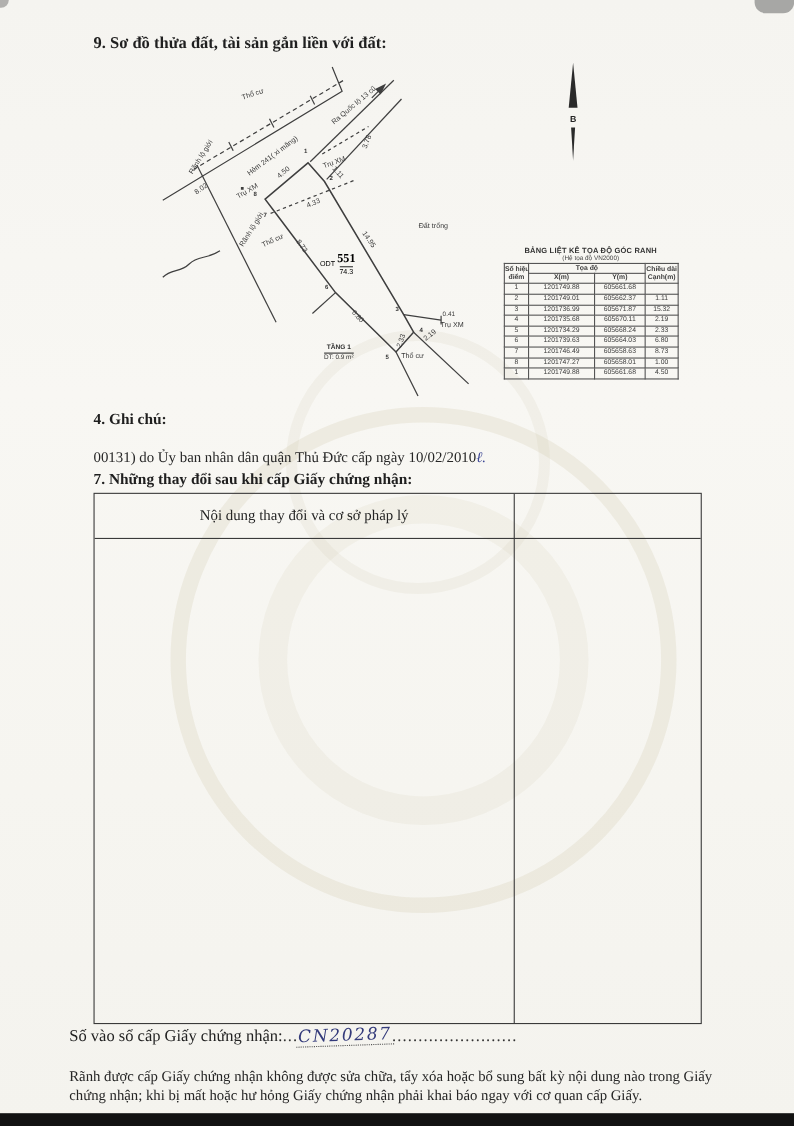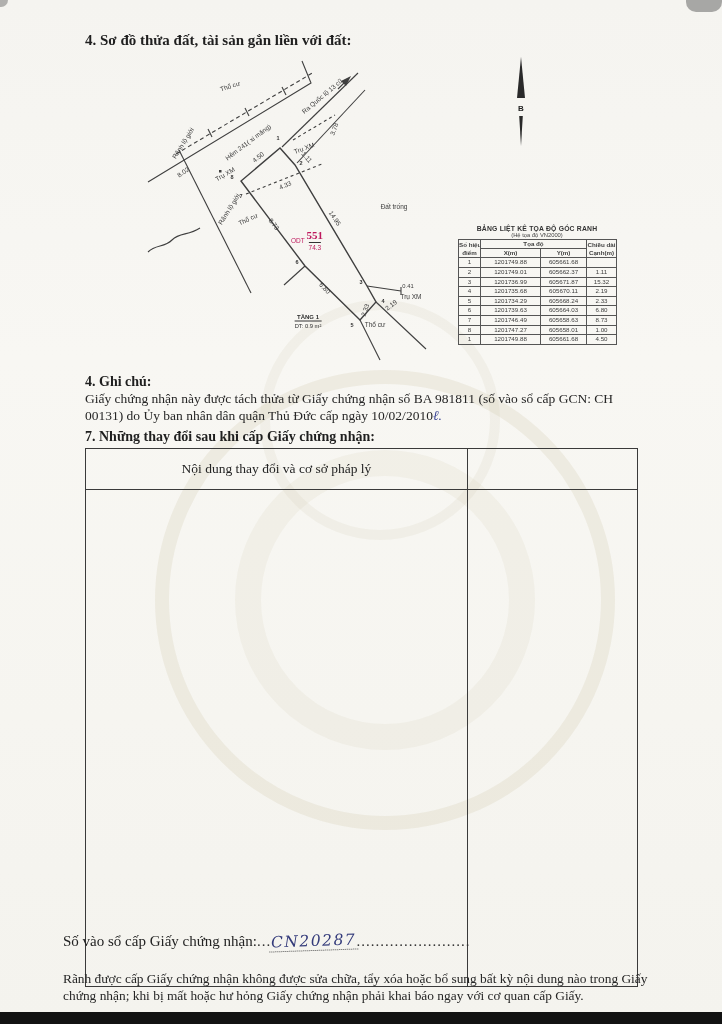--- a/index.html
+++ b/index.html
@@ -13,42 +13,42 @@
   
   .wm{position:absolute;border-radius:50%;pointer-events:none}
   
   .smudge{position:absolute;background:#4a4a4a}
   
   .h{font-weight:bold;font-size:14.5px;color:#1f1f1f}
   
   #map{position:absolute;left:88px;top:58px;width:390px;height:315px}
   .ml{position:absolute;font:6.5px "Liberation Sans",sans-serif;color:#3a3a3a;white-space:nowrap;transform-origin:center}
   .vx{position:absolute;font:bold 5.5px "Liberation Sans",sans-serif;color:#333;transform:translate(-50%,-50%)}
-  .parcel-lb{position:absolute;left:219px;top:182px;transform:translate(-50%,-50%);display:flex;align-items:center;gap:2px;color:#be185d}
+  .parcel-lb{position:absolute;left:219px;top:182px;transform:translate(-50%,-50%);display:flex;align-items:center;gap:2px;color:#000000}
   .parcel-lb .t{font:6.5px "Liberation Sans",sans-serif}
   .parcel-lb .frac{display:flex;flex-direction:column;align-items:center;line-height:1}
   .parcel-lb .num{font:bold 11px "Liberation Serif",serif}
   .parcel-lb .den{font:6.5px "Liberation Sans",sans-serif;border-top:1px solid #333;padding-top:1px;margin-top:1px}
   .floor-lb{position:absolute;left:220px;top:263px;transform:translate(-50%,-50%);text-align:center;color:#2e2e2e}
   .floor-lb .l1{font:bold 6px "Liberation Sans",sans-serif;border-bottom:1px solid #333;padding-bottom:1px}
   .floor-lb .l2{font:5.8px "Liberation Sans",sans-serif;padding-top:1px}
   
   #north{position:absolute;left:510px;top:56px;width:22px;height:92px;text-align:center}
   
   #coordbox{position:absolute;left:458px;top:225px;width:158px}
   #coordbox .t1{font:bold 6.8px "Liberation Sans",sans-serif;text-align:center;color:#333;letter-spacing:.2px}
   #coordbox .t2{font:5.8px "Liberation Sans",sans-serif;text-align:center;color:#444;margin-bottom:1px}
   table.coord{border-collapse:collapse;width:158px;table-layout:fixed}
   table.coord th,table.coord td{border:0.8px solid #555;font:6.2px "Liberation Sans",sans-serif;color:#3d3d3d;text-align:center;padding:0;line-height:8.6px;overflow:hidden;white-space:nowrap}
   table.coord th{font-weight:bold;line-height:8.2px}
   
   .para{font-size:13.5px;line-height:17px;color:#262626}
   .handink{color:#3c4694;font-style:italic}
   
-  #chtable{position:absolute;left:85px;top:448px;width:553px;height:539px;border:1.5px solid #3a3a3a;background:transparent}
+  #chtable{position:absolute;left:85px;top:448px;width:553px;height:483px;border:1.5px solid #3a3a3a;background:transparent}
   #chtable .vdiv{position:absolute;left:381px;top:0;bottom:0;width:1.2px;background:#3a3a3a}
   #chtable .hdiv{position:absolute;left:0;right:0;top:40px;height:1.2px;background:#3a3a3a}
   #chtable .hc1{position:absolute;left:0;top:0;width:381px;height:40px;display:flex;align-items:center;justify-content:center;font-size:13.5px;color:#242424}
   #chtable .hc2{position:absolute;left:382px;top:0;right:0;height:40px;display:flex;align-items:center;justify-content:center;text-align:center;font-size:13px;line-height:15px;color:#242424;padding:0 14px}
   
   #registry{position:absolute;left:63px;top:932px;font-size:15px;color:#232323;white-space:nowrap}
   #registry .dots{letter-spacing:1px;color:#333}
   #registry .hand{font-family:"DejaVu Serif",serif;font-style:italic;font-size:15.5px;color:#333a7a;letter-spacing:1.5px;display:inline-block;transform:rotate(-2deg);border-bottom:1px dotted #555;padding:0 2px;margin:0 -2px}
   #footer-note{position:absolute;left:63px;top:970px;width:601px;font-size:13.4px;line-height:17px;color:#262626}
   #bottombar{position:absolute;left:0;right:0;bottom:0;height:12px;background:#121212}
@@ -57,21 +57,21 @@
 </head>
 <body>
 
 <div class="wm" style="left:155px;top:370px;width:460px;height:460px;border:14px solid rgba(205,195,165,.22)"></div>
 <div class="wm" style="left:235px;top:450px;width:300px;height:300px;border:26px solid rgba(205,196,168,.14)"></div>
 <div class="wm" style="left:260px;top:300px;width:240px;height:240px;border:10px solid rgba(208,200,175,.16)"></div>
 
 <div class="smudge" style="left:686px;top:0;width:36px;height:12px;border-radius:0 0 10px 10px;opacity:.45"></div>
 <div class="smudge" style="left:0;top:0;width:8px;height:7px;border-radius:0 0 8px 0;opacity:.4"></div>
 
-<div class="abs h" style="left:85px;top:32px;font-size:15px">4. Sơ đồ thửa đất, tài sản gắn liền với đất:</div>
+<div class="abs h" style="left:85px;top:32px;font-size:15px">9. Sơ đồ thửa đất, tài sản gắn liền với đất:</div>
 
 <div id="map">
   <svg width="390" height="315" viewBox="0 0 390 315">
     <g stroke="#3f3f3f" stroke-width="1.1" fill="none">
 
       <polyline points="214,3 223,25 60,124"></polyline>
 
       <line x1="88" y1="96" x2="226" y2="14" stroke-dasharray="4,3"></line>
       <line x1="120" y1="71" x2="124" y2="79"></line>
       <line x1="157" y1="50" x2="161" y2="58"></line>
@@ -234,21 +234,21 @@
           <td>1201749.88</td>
           <td>605661.68</td>
           <td>4.50</td>
         </tr>
       </tbody>
   </table>
 </div>
 
 <div class="abs h" style="left:85px;top:374px;font-size:14px">4. Ghi chú:</div>
 <div class="abs para" style="left:85px;top:390px;width:575px">
-  <span>Giấy chứng nhận này được tách thửa từ Giấy chứng nhận số BA 981811 (số vào sổ cấp GCN: CH</span><br>
+  <br>
   <span>00131) do Ủy ban nhân dân quận Thủ Đức cấp ngày 10/02/2010</span><span class="handink">ℓ.</span>
 </div>
 
 <div class="abs h" style="left:85px;top:429px;font-size:14px">7. Những thay đổi sau khi cấp Giấy chứng nhận:</div>
 
 <div id="chtable">
   <div class="vdiv"></div>
   <div class="hdiv"></div>
   <div class="hc1">Nội dung thay đổi và cơ sở pháp lý</div>
 </div>

